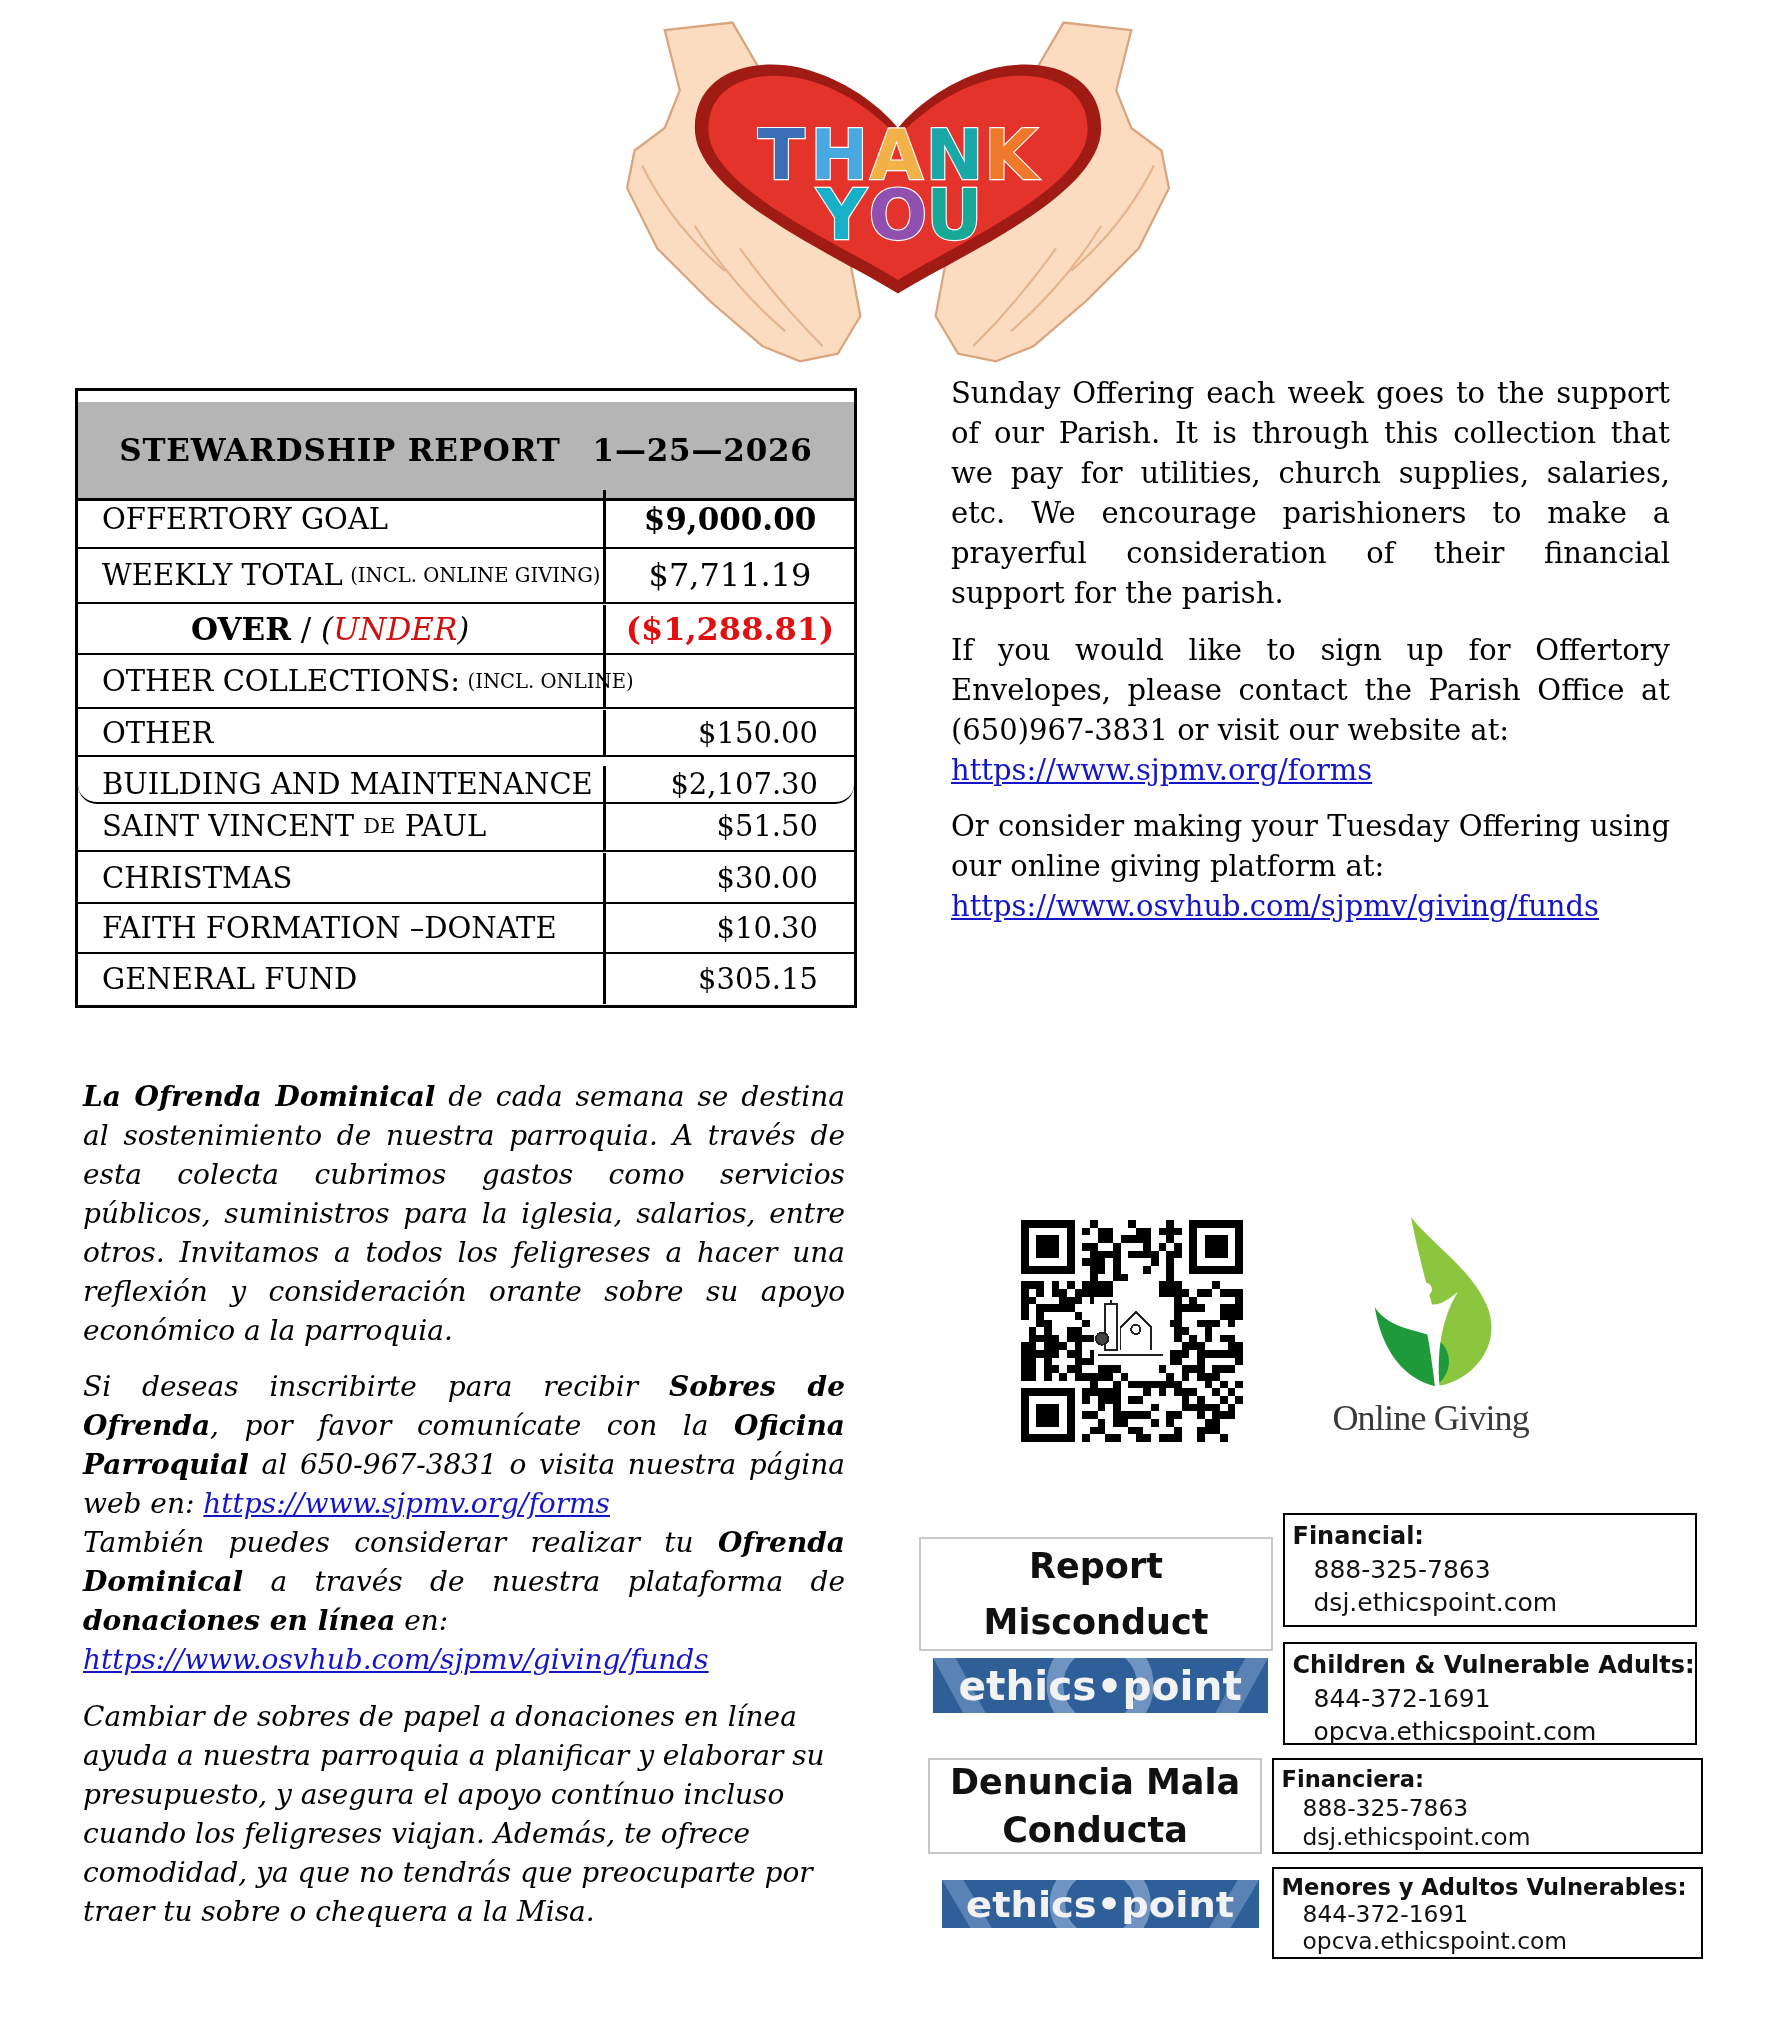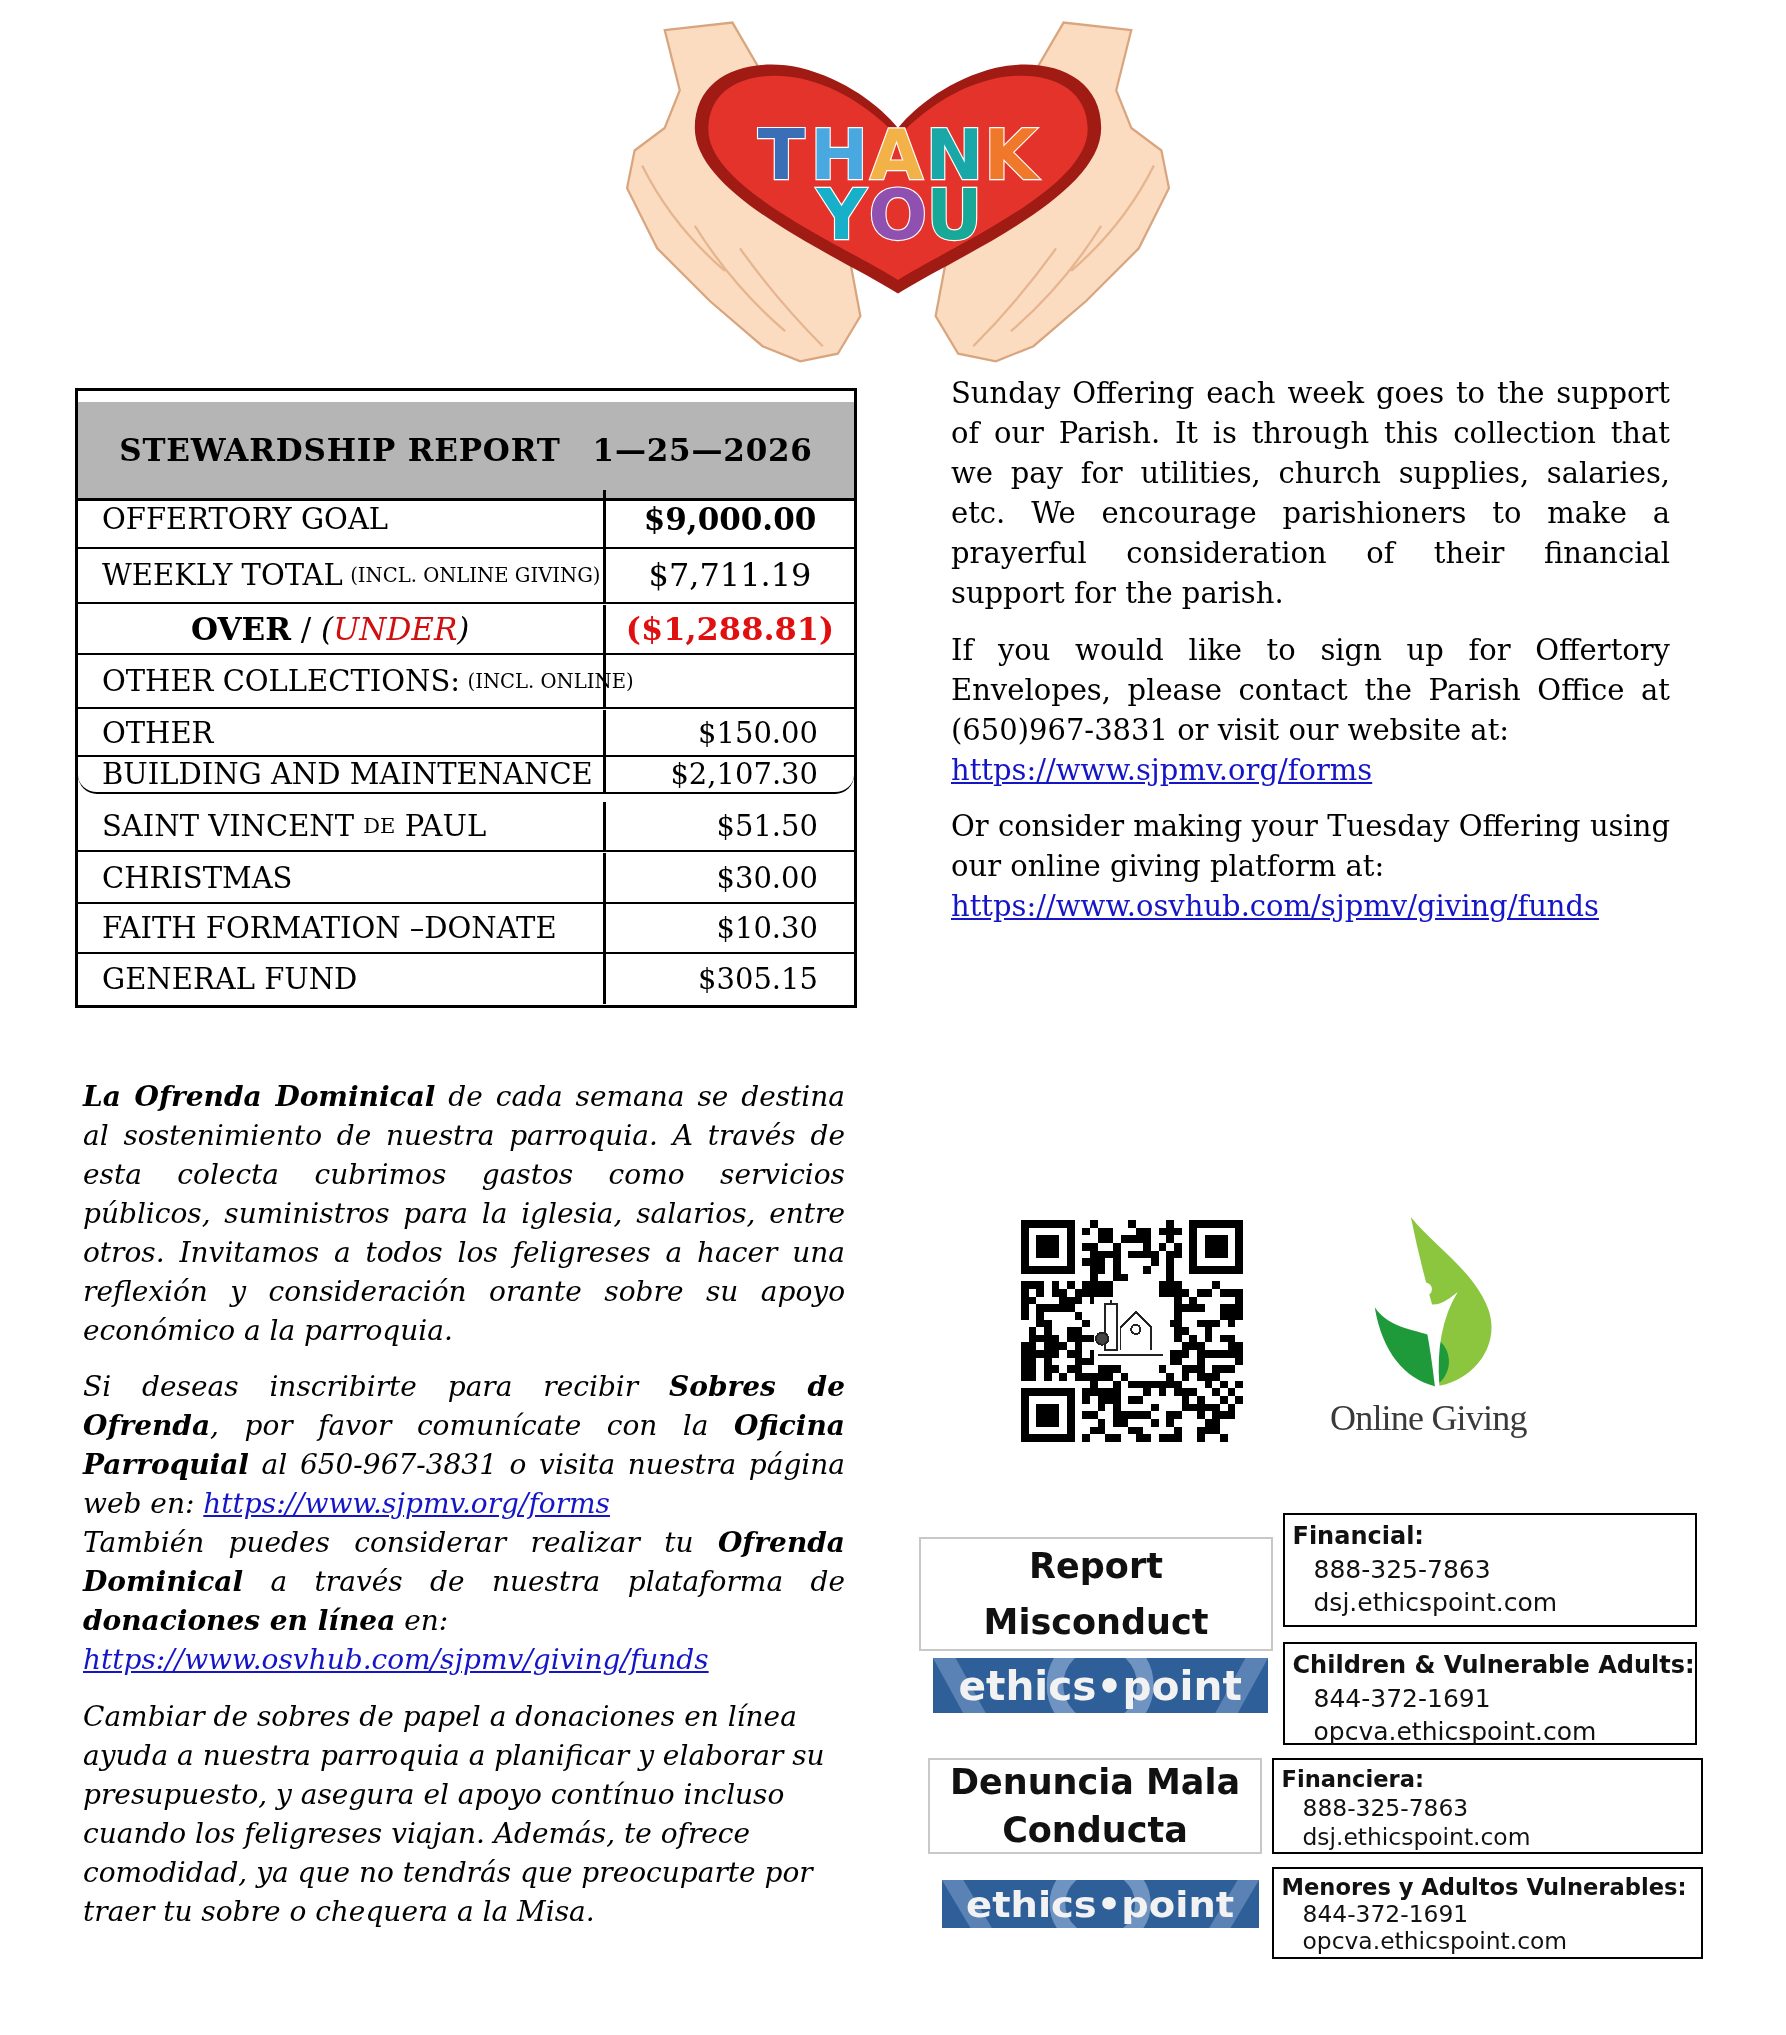--- a/index.html
+++ b/index.html
@@ -58,21 +58,21 @@
   #left-text { left: 83px; top: 1077px; width: 762px; font-size: 28px; line-height: 39px; font-style: italic; }
   #left-text p { margin-bottom: 17.3px; text-align-last: left; }
   #left-text p.tight { margin-bottom: 0; }
   #left-text b { font-weight: bold; }
   #left-text p.ragged { text-align: left; }
 
   
   #qr { left: 1019px; top: 1220px; width: 226px; height: 222px; }
   #online-giving { left: 1322px; top: 1217px; width: 207px; height: 222px; }
   #online-giving .og-label {
-    position: absolute; left: 8px; bottom: 0; width: 100%; text-align: left;
+    position: absolute; left: 0; bottom: 0; width: 100%; text-align: right;
     font-family: "Liberation Serif", serif; font-size: 36px; color: #3a3a3a; letter-spacing: -0.8px;
   }
 
   
   .misconduct {
     border: 2.3px solid #c8c8c8; display: flex; flex-direction: column;
     align-items: center; justify-content: center;
     font-family: "DejaVu Sans", sans-serif; font-weight: bold; font-size: 35px; line-height: 56px;
     color: #111;
   }
@@ -156,21 +156,21 @@
       <span>OTHER COLLECTIONS:</span>
       <span class="small">(INCL. ONLINE)</span>
     </div>
     <div class="val"></div>
   </div>
 
   <div class="row" style="top:319px;height:47px;">
     <div class="lbl">OTHER</div>
     <div class="val">$150.00</div>
   </div>
-  <div class="row" style="top:365px;height:38px;border-radius:20px;">
+  <div class="row" style="top:375px;height:38px;border-radius:20px;">
     <div class="lbl">BUILDING AND MAINTENANCE</div>
     <div class="val">$2,107.30</div>
   </div>
   <div class="row" style="top:411px;height:50px;">
     <div class="lbl">
       <span style="white-space:pre">SAINT VINCENT </span>
         <span class="sc">DE</span>
         <span style="white-space:pre"> PAUL</span>
     </div>
     <div class="val">$51.50</div>

